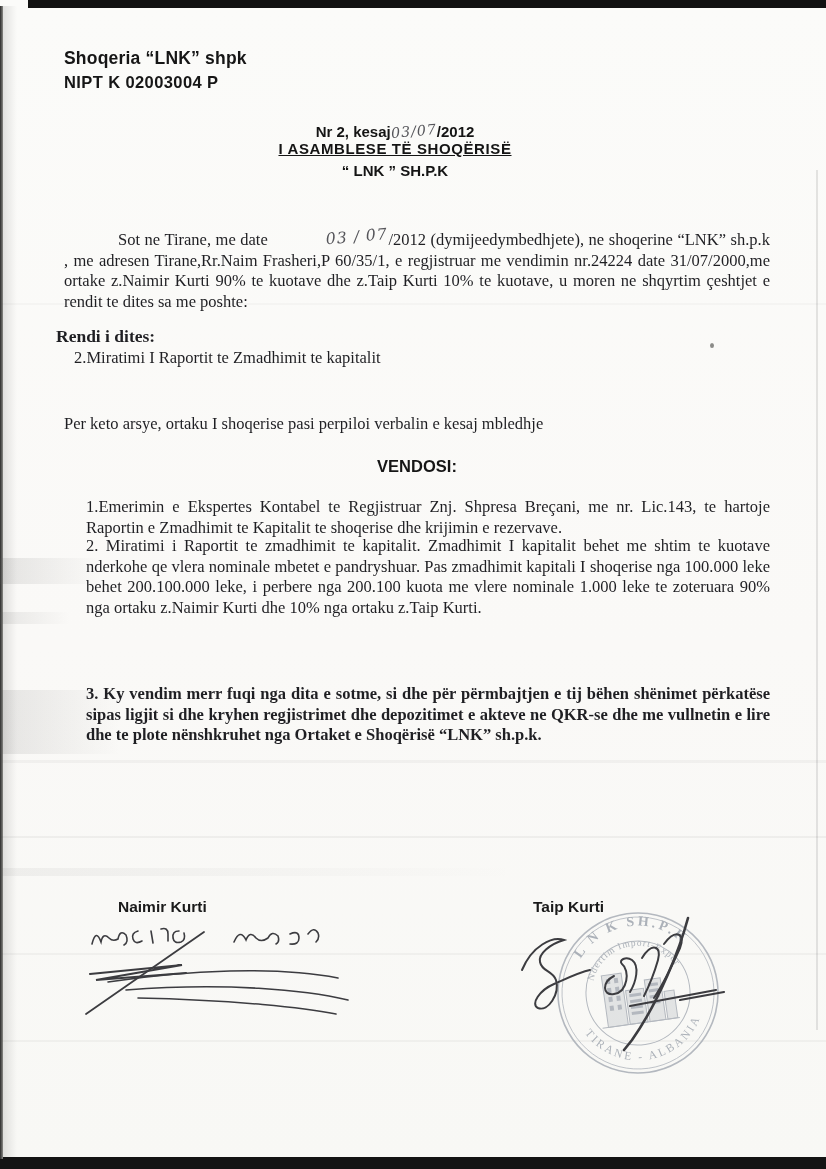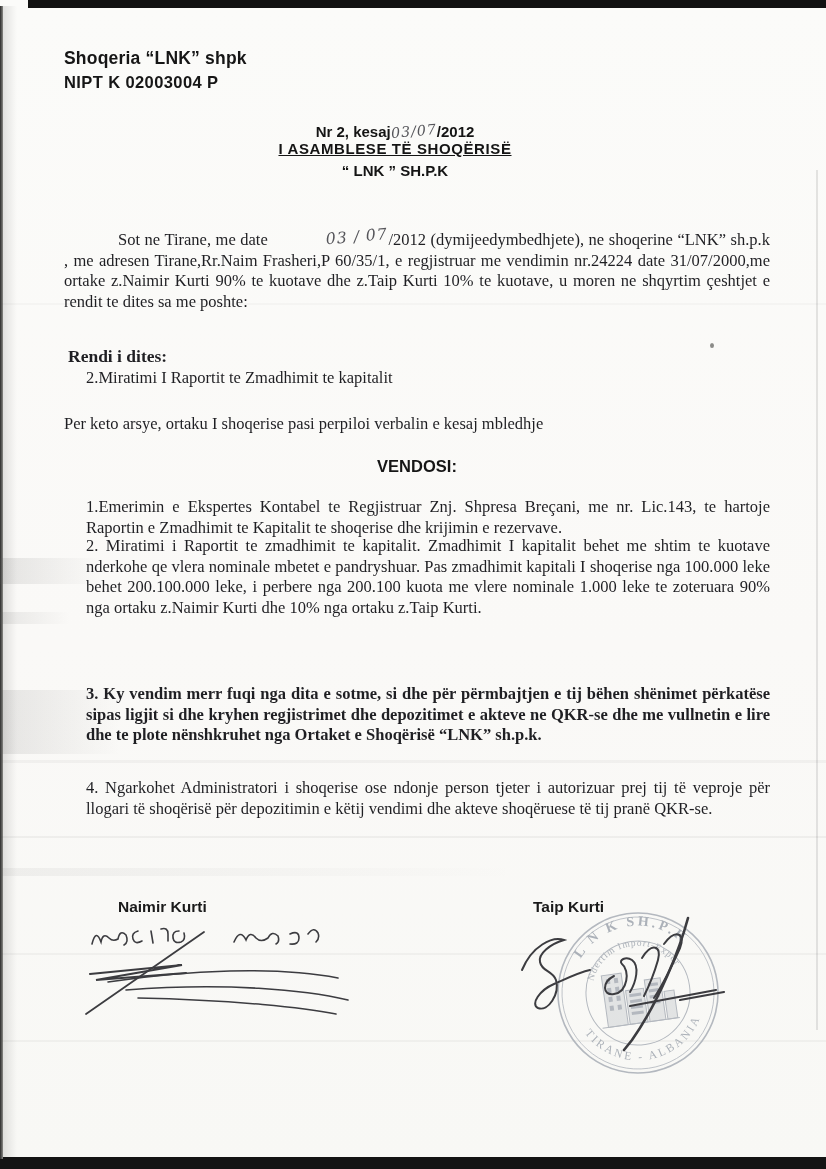--- a/index.html
+++ b/index.html
@@ -39,21 +39,21 @@
   
   .title-block{position:absolute;left:0;top:118px;width:826px;text-align:center;font-family:"Liberation Sans",sans-serif;font-weight:bold;color:#141414;padding-right:36px;box-sizing:border-box;}
   .t-main{font-size:21px;letter-spacing:7px;}
   .t-line2{font-size:15px;margin-top:5px;}
   .t-line3{font-size:15px;text-decoration:underline;letter-spacing:0.6px;}
   .t-line4{font-size:15px;margin-top:5px;}
 
   
   .body{font-size:16.5px;line-height:20.5px;text-align:justify;margin:0;}
   .intro{position:absolute;left:64px;top:230px;width:706px;text-indent:54px;}
-  .agenda{position:absolute;left:68px;top:326px;width:706px;margin-top:20px;}
+  .agenda{position:absolute;left:56px;top:326px;width:706px;}
   .agenda-h{font-weight:bold;font-size:17.5px;}
   .agenda-item{margin-left:18px;font-size:16.5px;line-height:21px;}
   .transition{position:absolute;left:64px;top:414px;width:716px;font-size:16.5px;}
   .center-h{position:absolute;left:0;width:826px;text-align:center;font-family:"Liberation Sans",sans-serif;font-weight:bold;font-size:16.5px;color:#161616;}
   .vendosi{top:457px;padding-left:8px;box-sizing:border-box;}
   .ortaket{top:845px;padding-right:92px;box-sizing:border-box;}
   .d1{position:absolute;left:86px;top:497px;width:684px;}
   .d2{position:absolute;left:86px;top:536px;width:684px;}
   .d3{position:absolute;left:86px;top:684px;width:684px;font-weight:bold;}
   .d4{position:absolute;left:86px;top:778px;width:684px;}
@@ -115,21 +115,20 @@
     <div class="agenda-item">2.Miratimi I Raportit te Zmadhimit te kapitalit</div>
   </div>
 
   <p class="body transition">Per keto arsye, ortaku  I  shoqerise  pasi perpiloi verbalin e kesaj mbledhje</p>
 
   <div class="center-h vendosi">VENDOSI:</div>
 
   <p class="body d1">1.Emerimin e Ekspertes Kontabel te Regjistruar Znj. Shpresa Breçani, me nr. Lic.143, te hartoje Raportin e Zmadhimit te Kapitalit te shoqerise dhe krijimin e rezervave.</p>
   <p class="body d2">2. Miratimi i Raportit te zmadhimit te kapitalit. Zmadhimit I kapitalit behet me shtim te kuotave nderkohe qe vlera nominale mbetet e pandryshuar. Pas zmadhimit kapitali I shoqerise nga 100.000 leke behet 200.100.000 leke, i perbere nga 200.100 kuota me vlere nominale 1.000 leke te zoteruara 90% nga ortaku z.Naimir Kurti dhe 10% nga ortaku z.Taip Kurti.</p>
   <p class="body d3">3. Ky vendim merr fuqi nga dita e sotme, si dhe për përmbajtjen e tij bëhen shënimet përkatëse sipas ligjit si dhe kryhen regjistrimet dhe depozitimet e akteve ne QKR-se dhe me vullnetin e lire dhe te plote nënshkruhet nga Ortaket e Shoqërisë “LNK” sh.p.k.</p>
-  <p class="body d4">4. Ngarkohet Administratori i shoqerise ose ndonje person tjeter i autorizuar prej tij të veproje për llogari të shoqërisë për depozitimin e këtij vendimi dhe akteve shoqëruese të tij pranë QKR-se.</p>
 
 
   <div class="sig-area">
     <div class="sig-name left">Naimir Kurti</div>
     <div class="sig-name right">Taip Kurti</div>
 
     <svg class="sig-svg sig-naimir" width="280" height="100" viewBox="0 0 280 100">
       <g fill="none" stroke="#3c3c40" stroke-width="1.6" stroke-linecap="round">
         <path d="M8,24 q4,-16 9,-2 q2,-10 8,-4 q4,4 9,1 q2,-10 8,-4 q3,7 -2,10 m14,-14 q-7,2 -5,8 q2,6 9,2 m9,-10 l2,12 m8,-14 q7,-2 7,5 l0,7 m11,-10 q-7,0 -6,7 q1,6 8,4 q5,-2 3,-9"></path>
         <path d="M150,22 q6,-14 12,-2 q4,-10 10,-2 q5,5 12,0 q4,-8 10,-2 q2,6 -2,8 m14,-10 q9,-4 9,4 q0,7 -9,6 m18,-10 q6,-8 10,-1 q2,5 -2,9"></path>

